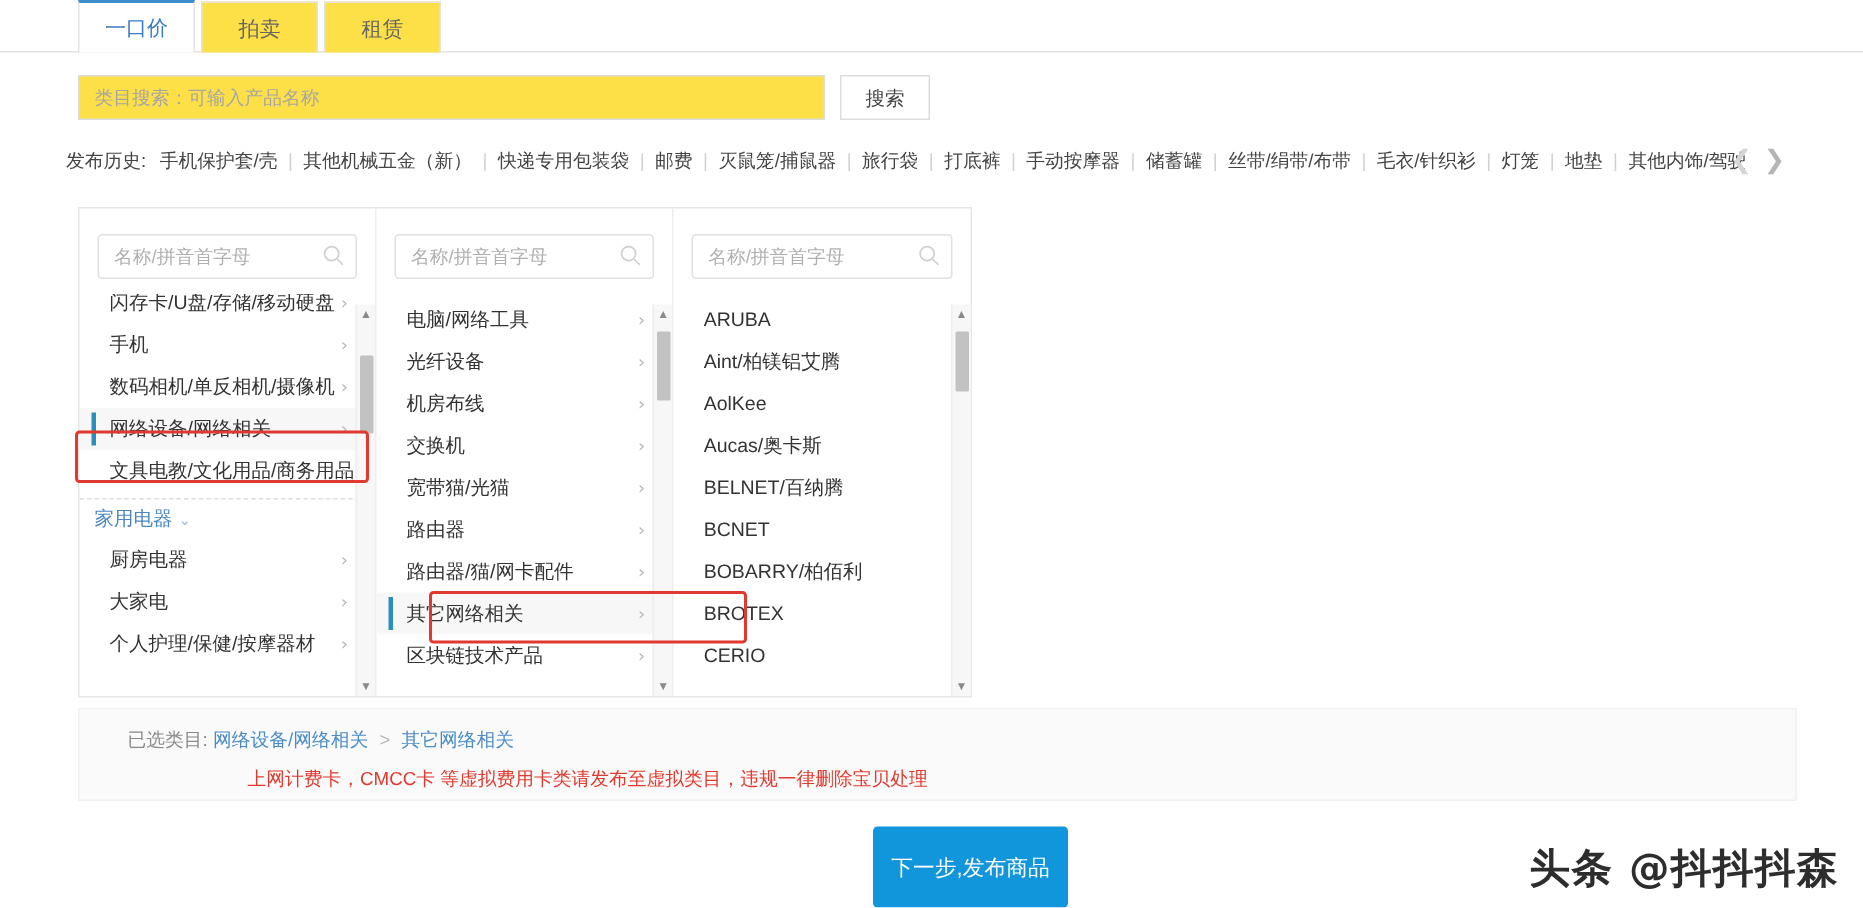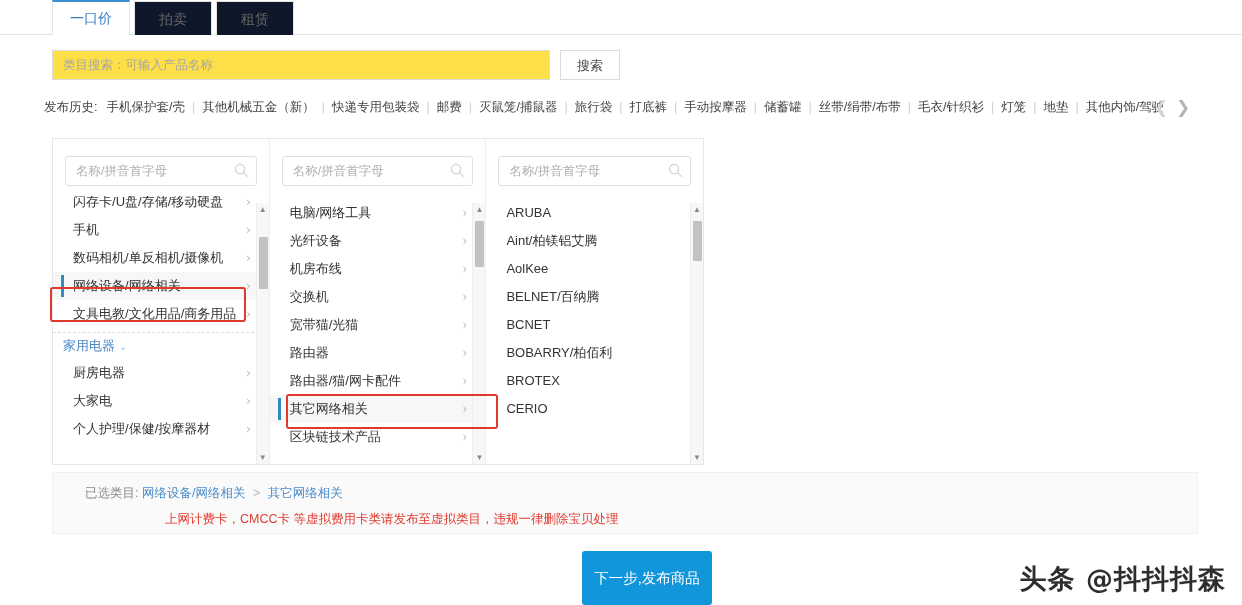--- a/index.html
+++ b/index.html
@@ -34,21 +34,21 @@
     align-items: flex-end;
     height: 35px;
   }
   .tab {
     width: 78px;
     height: 34px;
     line-height: 34px;
     text-align: center;
     font-size: 14px;
     color: #666;
-    background: #0f172a;
+    background: #fde047;
     border: 1px solid #e3e3e3;
     border-bottom: none;
     box-sizing: border-box;
     margin-right: 4px;
     cursor: pointer;
   }
   .tab.active {
     background: #ffffff;
     color: #3a7cc4;
     border-top: 2px solid #3c8ece;
@@ -122,27 +122,26 @@
     font-size: 17px;
     cursor: pointer;
   }
   .nav-arrow.prev { color: #d5d5d5; }
   .nav-arrow.next { color: #b5b5b5; }
 
   
   .picker {
     position: absolute;
     left: 52px; top: 138px;
-    width: 652px;
+    width: 596px;
     height: 327px;
     border: 1px solid #e6e6e6;
     box-sizing: border-box;
     background: #fff;
     display: flex;
-    justify-content: flex-end;
   }
   .col {
     width: 236px;
     height: 100%;
     box-sizing: border-box;
     border-right: 1px solid #eeeeee;
     position: relative;
     display: flex;
     flex-direction: column;
   }
@@ -418,20 +417,21 @@
           <circle cx="6.5" cy="6.5" r="5" fill="none" stroke="#999" stroke-width="1.2"></circle>
           <line x1="10.3" y1="10.3" x2="14.5" y2="14.5" stroke="#999" stroke-width="1.2"></line>
         </svg>
       </div>
     </div>
     <div class="col-list">
       <div class="list-inner" id="col-list-2" style="top:3px;">
           <div class="list-item"><span>ARUBA</span></div>
           <div class="list-item"><span>Aint/柏镁铝艾腾</span></div>
           <div class="list-item"><span>AolKee</span></div>
+          <div class="list-item"><span>Aucas/奥卡斯</span></div>
           <div class="list-item"><span>BELNET/百纳腾</span></div>
           <div class="list-item"><span>BCNET</span></div>
           <div class="list-item"><span>BOBARRY/柏佰利</span></div>
           <div class="list-item"><span>BROTEX</span></div>
           <div class="list-item"><span>CERIO</span></div>
         </div>
     </div>
     <div class="vscroll">
       <div class="arrow up">▲</div>
       <div class="thumb" style="top:18px;height:40px;"></div>

